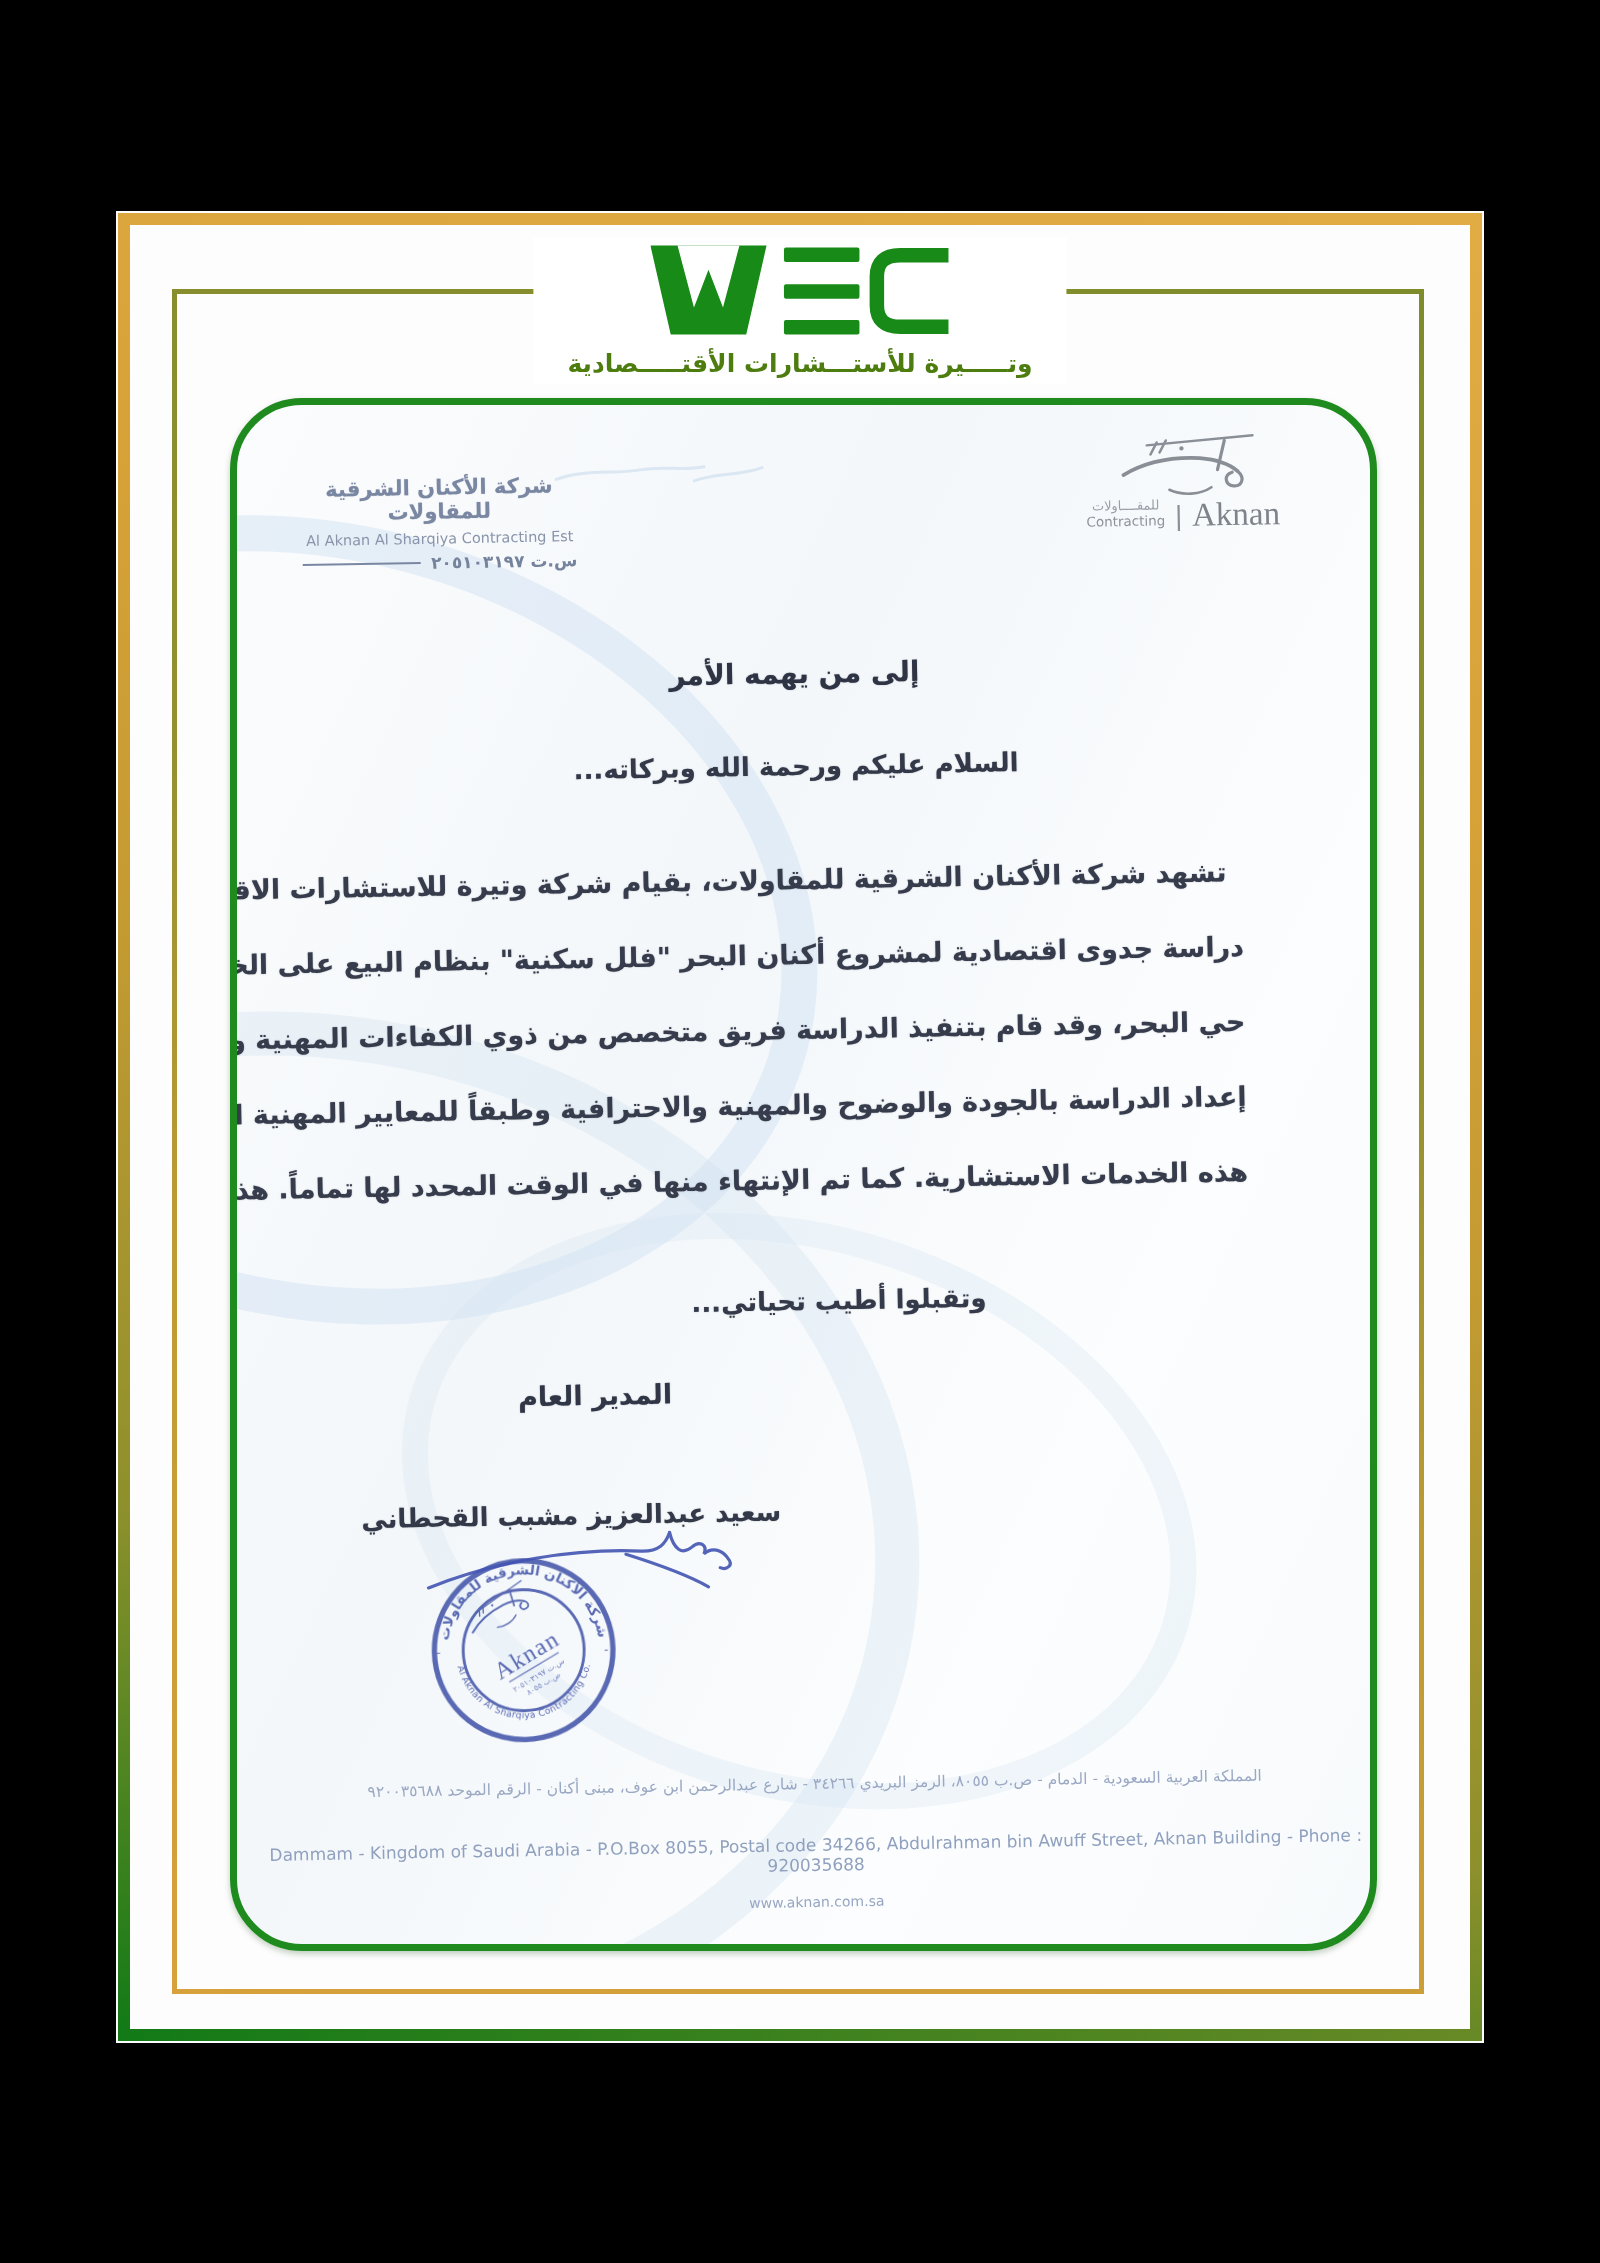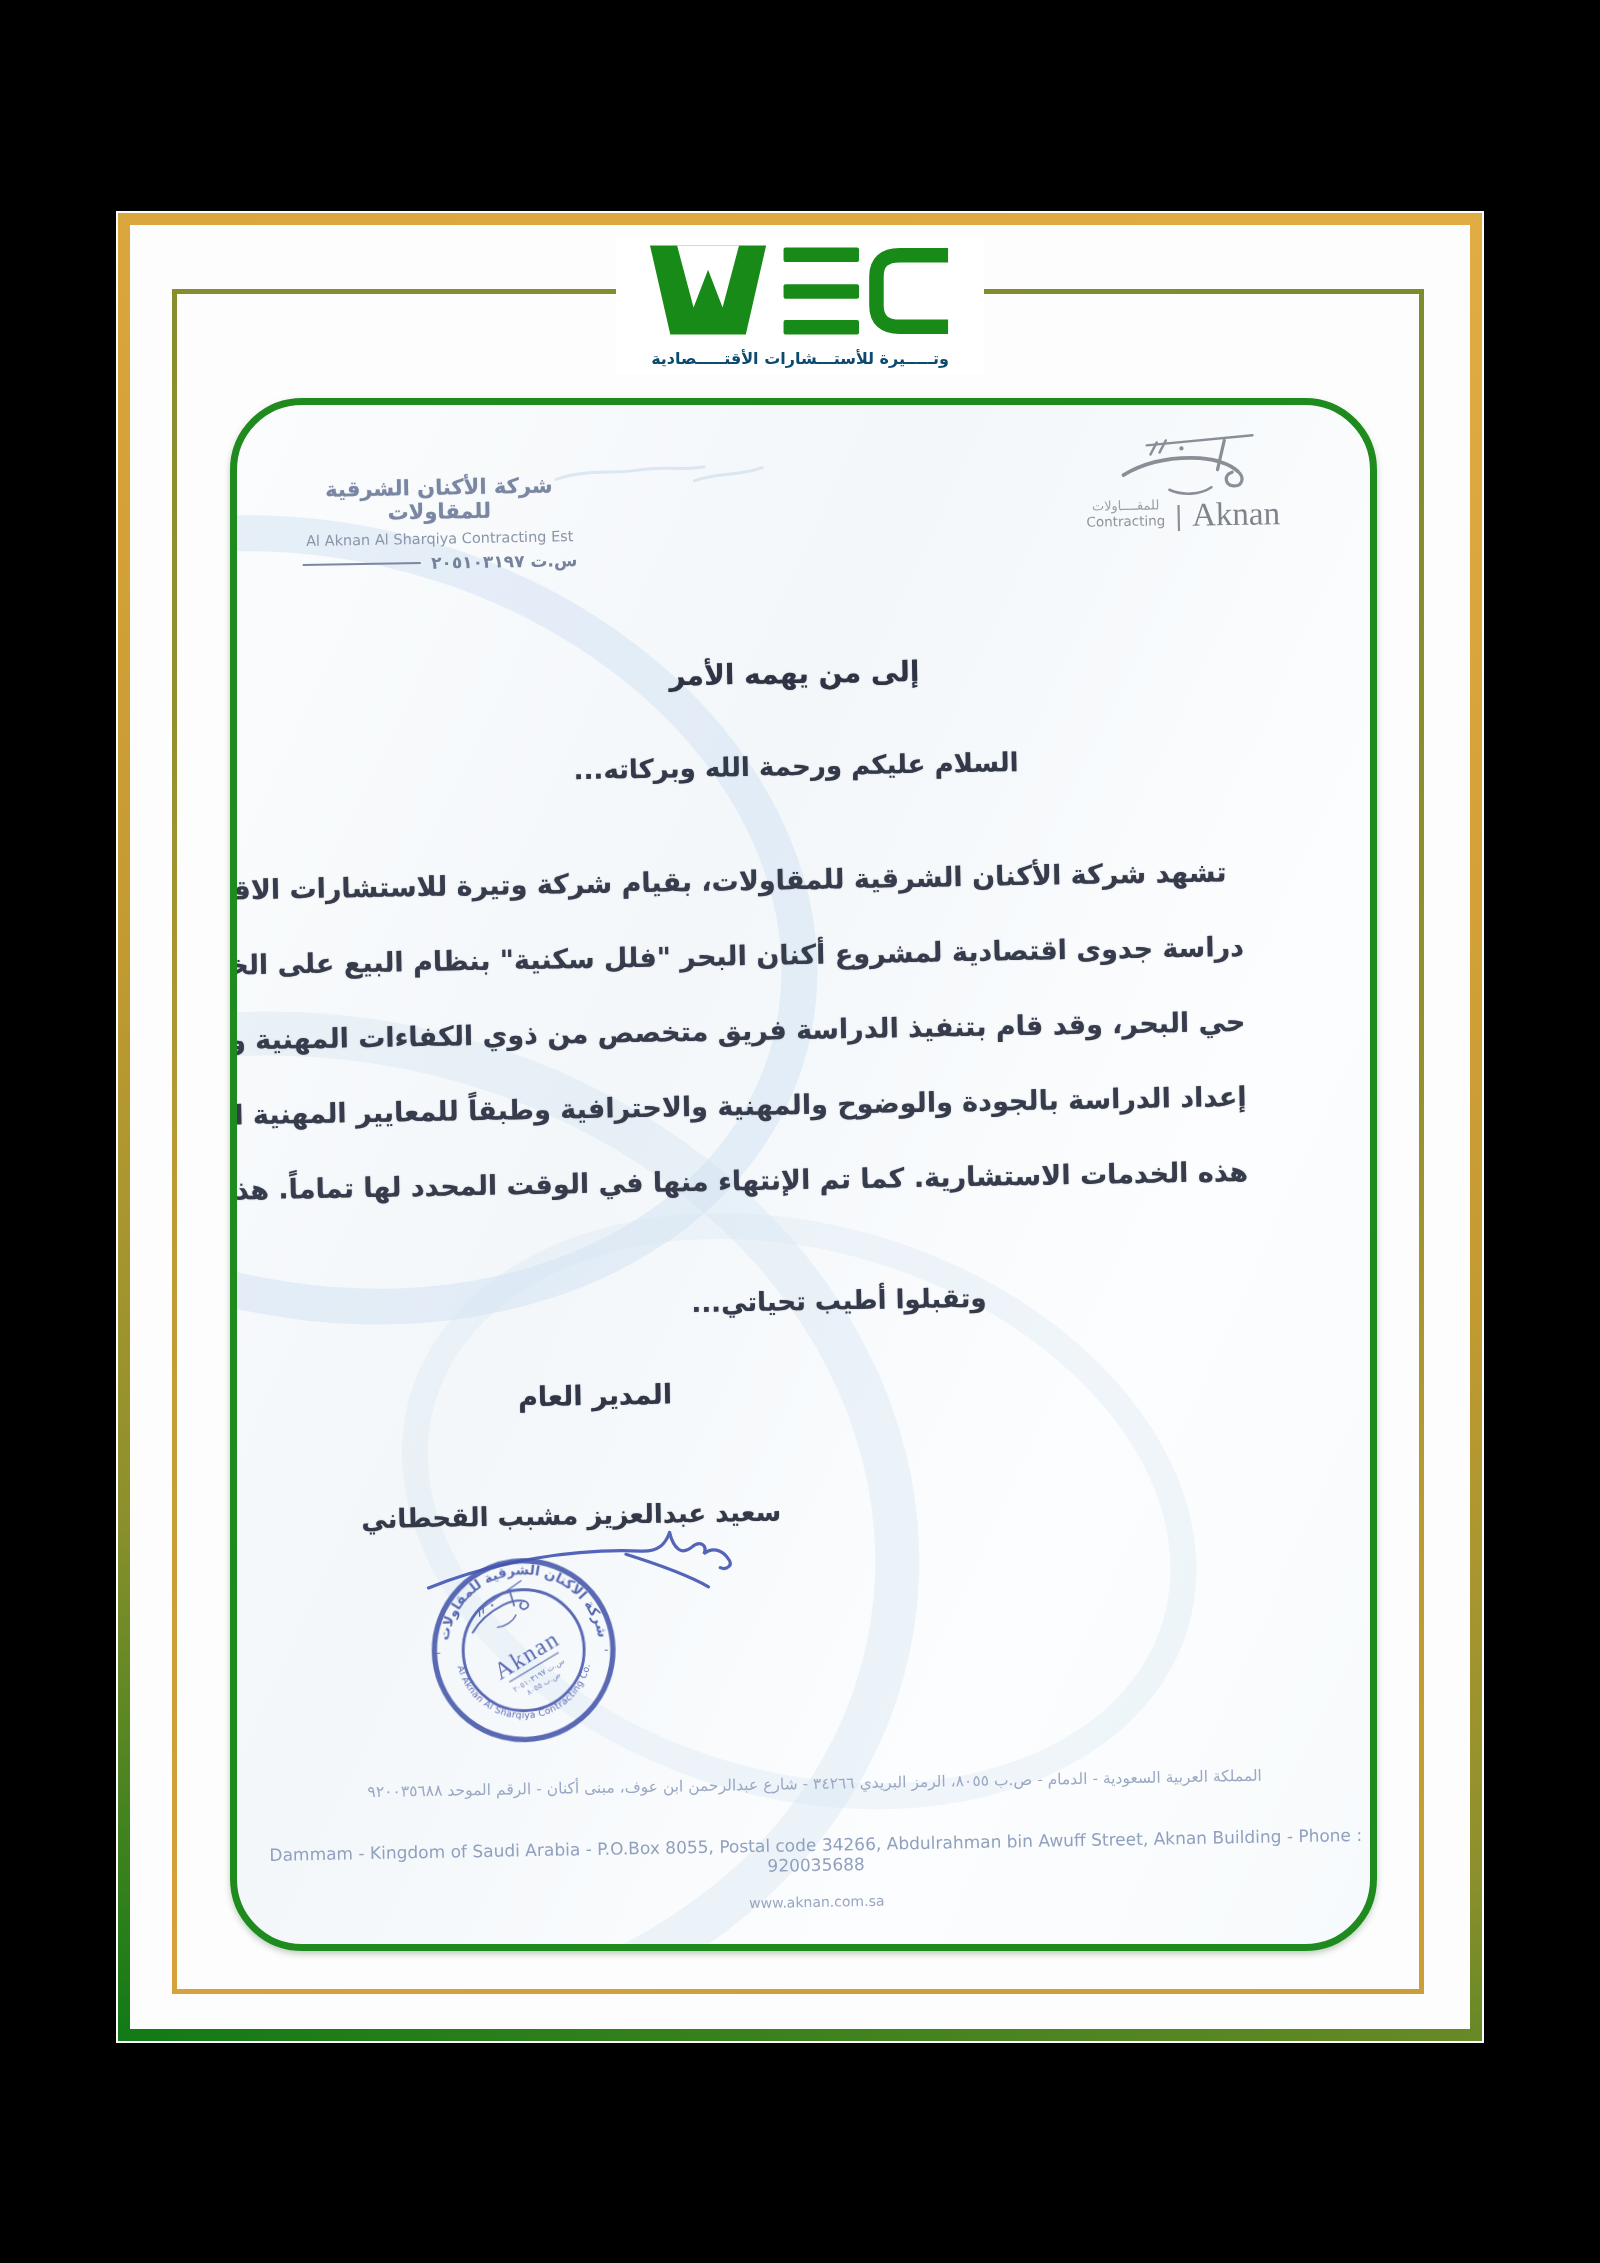--- a/index.html
+++ b/index.html
@@ -13,21 +13,21 @@
   .outer-frame{position:absolute;inset:2px;border:12px solid;
         border-image:linear-gradient(195deg,#e2ac44 0%,#d6a238 28%,#c39a32 50%,#8d902c 76%,#127a17 100%) 1;
         pointer-events:none;}
   .inner-frame{position:absolute;left:56px;right:60px;top:78px;bottom:49px;border:5px solid;
         border-image:linear-gradient(15deg,#d7a13c 0%,#bd9b34 38%,#939030 62%,#7f8c2b 100%) 1;
         pointer-events:none;}
 
   
   .wec{position:absolute;left:50%;top:26px;transform:translateX(-50%);
        background:#fff;padding:8px 34px 6px;text-align:center;z-index:5;}
-  .wec-subtitle{margin-top:8px;color:#0c4a6e;font-weight:bold;font-size:16px;direction:rtl;}
+  .wec-subtitle{margin-top:8px;color:#4d7c0f;font-weight:bold;font-size:25px;direction:rtl;}
 
   
   .letter{position:absolute;left:114px;top:187px;width:1147px;height:1553px;
         box-sizing:border-box;border:7px solid #1f8b1e;border-radius:72px;
         background:linear-gradient(115deg,#fbfcfd 0%,#f3f7fa 38%,#fcfdfe 72%,#f7fafc 100%);
         overflow:hidden;box-shadow:0 3px 6px rgba(0,60,0,.25);}
   .letter-inner{position:absolute;inset:0;transform:rotate(-1.05deg);}
   .wm{position:absolute;border-style:solid;border-color:rgba(205,223,240,.38);border-radius:50%;}
   .wm1{width:950px;height:720px;border-width:36px;left:-430px;top:110px;transform:rotate(16deg);border-color:rgba(203,222,240,.42);}
   .wm2{width:1150px;height:950px;border-width:44px;left:-560px;top:600px;transform:rotate(10deg);border-color:rgba(205,223,240,.32);}

